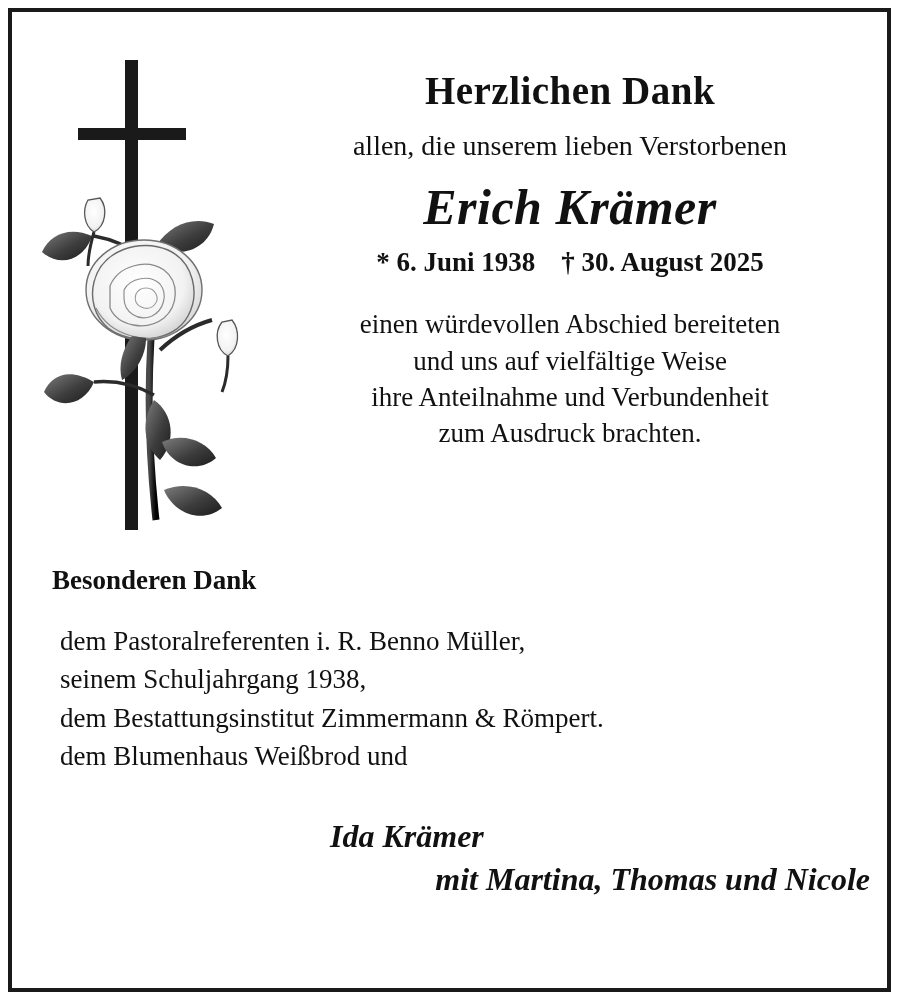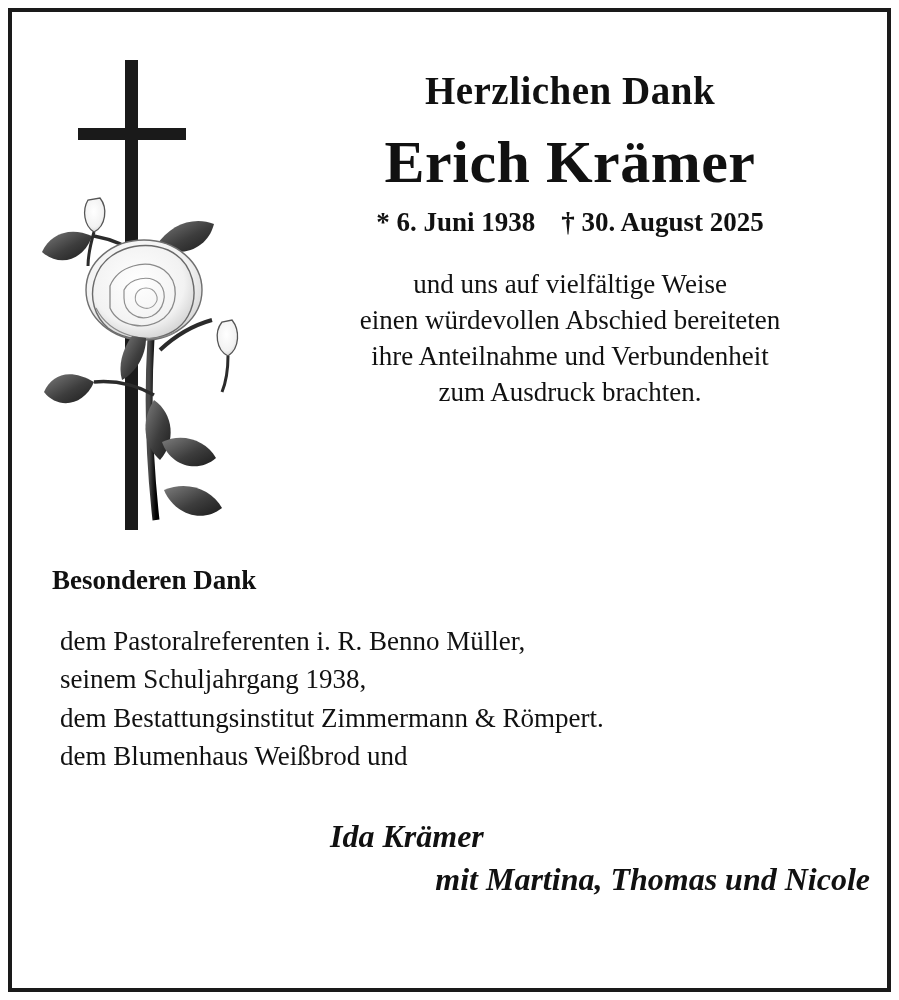--- a/index.html
+++ b/index.html
@@ -61,21 +61,22 @@
     letter-spacing: 0.5px;
     line-height: 1.1;
     margin: 0 0 16px 0;
   }
   .subline {
     font-size: 28px;
     line-height: 1.2;
     margin: 0 0 18px 0;
   }
   .name {
-    font-size: 60px;
+    font-size: 50px;
+    font-style: italic;
     font-weight: bold;
     letter-spacing: 0.5px;
     line-height: 1.1;
     margin: 0 0 12px 0;
   }
   .dates {
     font-size: 27px;
     font-weight: bold;
     margin: 0 0 28px 0;
     white-space: nowrap;
@@ -194,27 +195,28 @@
           <path d="M100 244 C 104 236, 116 236, 120 244 C 124 252, 116 260, 108 258 C 100 256, 98 250, 100 244 Z" fill="none" stroke="#9a9a9a" stroke-width="1.1"></path>
           <path d="M60 258 C 74 286, 112 296, 140 282" fill="none" stroke="#8a8a8a" stroke-width="1.2"></path>
         </g>
 
         <path d="M96 286 C 86 300, 82 316, 86 330 C 100 322, 110 306, 110 288 Z" fill="url(#leafShade)"></path>
       </svg>
     </div>
 
     <div class="top-block">
       <div class="headline">Herzlichen Dank</div>
+      <div class="subline">allen, die unserem lieben Verstorbenen</div>
       <div class="name">Erich Krämer</div>
       <div class="dates">
         <span>* 6. Juni 1938</span><span class="gap"></span><span>† 30. August 2025</span>
       </div>
       <div class="paragraph">
+        <span class="line">einen würdevollen Abschied bereiteten</span>
         <span class="line">und uns auf vielfältige Weise</span>
-        <span class="line">einen würdevollen Abschied bereiteten</span>
         <span class="line">ihre Anteilnahme und Verbundenheit</span>
         <span class="line">zum Ausdruck brachten.</span>
       </div>
     </div>
 
     <div class="thanks-block">
       <div class="thanks-title">Besonderen Dank</div>
       <div class="thanks-list">
         <span class="line">dem Pastoralreferenten i. R. Benno Müller,</span>
         <span class="line">seinem Schuljahrgang 1938,</span>

